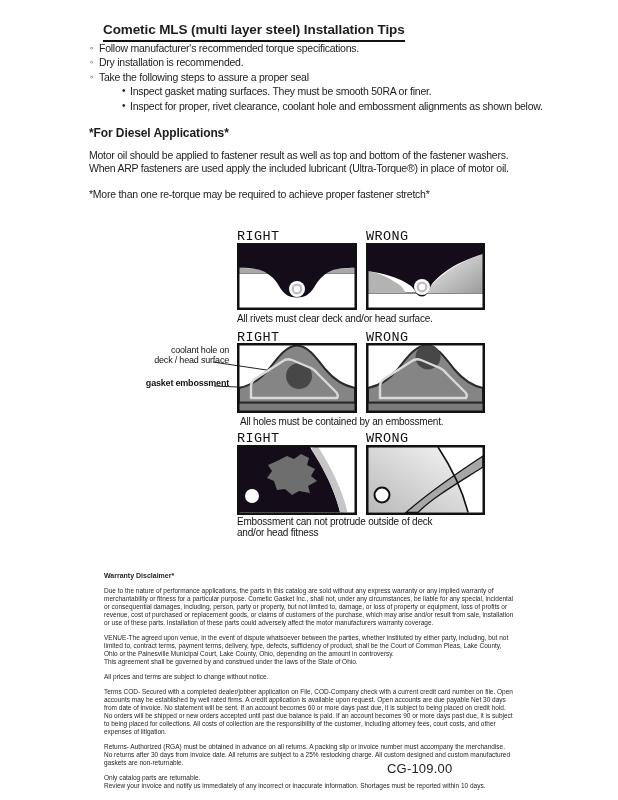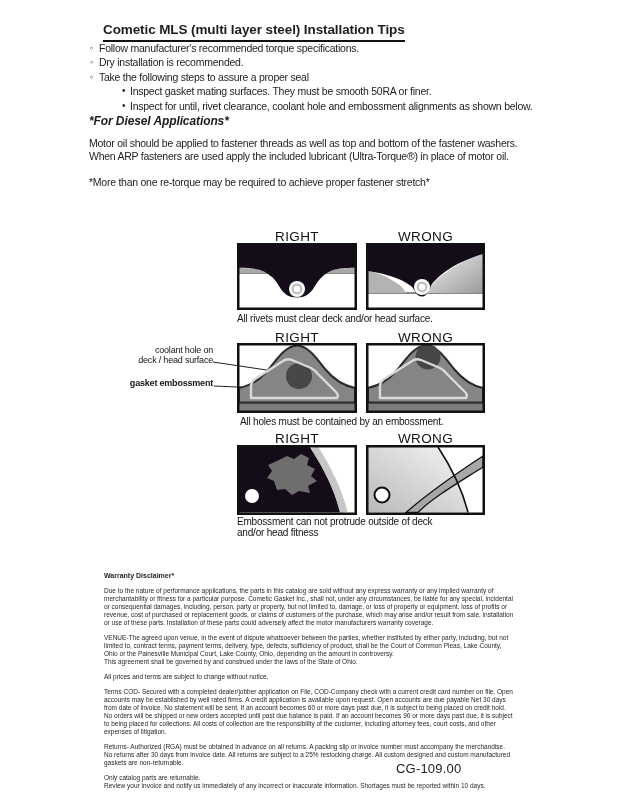--- a/index.html
+++ b/index.html
@@ -10,37 +10,37 @@
          letter-spacing:-0.1px;border-bottom:2px solid #111;padding-bottom:3px;white-space:nowrap;}
 
   .bullets{position:absolute;left:90px;top:41px;width:525px;font-size:10.5px;
            letter-spacing:-0.25px;line-height:14.4px;}
   .b-row{display:flex;}
   .b-row .marker{width:9px;flex:0 0 9px;font-size:9px;line-height:14.4px;}
   .b-row.sub{padding-left:32px;}
   .b-row.sub .marker{width:8px;flex:0 0 8px;font-size:10px;}
 
   .diesel{position:absolute;left:89px;top:114px;width:528px;font-size:10.5px;letter-spacing:-0.25px;}
-  .diesel-h{margin:0 0 9px 0;font-size:12px;font-weight:bold;letter-spacing:-0.1px;font-style:italic;}
+  .diesel-h{margin:12px 0 9px 0;font-size:12px;font-weight:bold;letter-spacing:-0.1px;}
   .para{margin:0 0 13px 0;line-height:13.2px;white-space:pre-line;}
 
-  .fig-label{position:absolute;font-size:13.5px;letter-spacing:0.4px;text-align:center;color:#111;}
+  .fig-label{position:absolute;font-size:13.5px;letter-spacing:0.4px;color:#111;font-family:Liberation Mono, monospace;}
   .panel{position:absolute;}
   .caption{position:absolute;font-size:10px;letter-spacing:-0.2px;line-height:11px;white-space:pre-line;color:#141414;}
 
-  .small-label{position:absolute;left:100px;width:113px;text-align:right;font-size:9px;
+  .small-label{position:absolute;left:116px;width:113px;text-align:right;font-size:9px;
                line-height:9.6px;letter-spacing:-0.2px;white-space:pre-line;color:#141414;}
   .leader-svg{position:absolute;left:205px;top:345px;}
 
   .fineprint{position:absolute;left:104px;top:572px;width:410px;font-size:6.5px;
              line-height:8px;color:#262626;}
   .fp-head{margin:0 0 8px 0;font-size:7px;font-weight:bold;}
   .fp{margin:0 0 7px 0;white-space:pre-line;}
 
-  .pagenum{position:absolute;left:396px;top:761px;font-size:13px;letter-spacing:0.2px;color:#1d1d1d;}
+  .pagenum{position:absolute;left:387px;top:761px;font-size:13px;letter-spacing:0.2px;color:#1d1d1d;}
 </style>
 </head>
 <body>
 
 <div class="page">
 
   <h1 class="title">Cometic MLS (multi layer steel) Installation Tips</h1>
 
   <div class="bullets">
     <div class="b-row">
@@ -54,27 +54,27 @@
     <div class="b-row">
       <span class="marker">◦</span>
       <span>Take the following steps to assure a proper seal</span>
     </div>
     <div class="b-row sub">
       <span class="marker">•</span>
       <span>Inspect gasket mating surfaces.  They must be smooth 50RA or finer.</span>
     </div>
     <div class="b-row sub">
       <span class="marker">•</span>
-      <span>Inspect for until, rivet clearance, coolant hole and embossment alignments as shown below.</span>
+      <span>Inspect for proper, rivet clearance, coolant hole and embossment alignments as shown below.</span>
     </div>
   </div>
 
   <div class="diesel">
     <h2 class="diesel-h">*For Diesel Applications*</h2>
-    <p class="para">Motor oil should be applied to fastener threads as well as top and bottom of the fastener washers.
+    <p class="para">Motor oil should be applied to fastener result as well as top and bottom of the fastener washers.
 When ARP fasteners are used apply the included lubricant (Ultra-Torque®) in place of motor oil.</p>
     <p class="para">*More than one re-torque may be required to achieve proper fastener stretch*</p>
   </div>
 
   <div class="fig-label" style="left:237px;top:229px;width:120px;">RIGHT</div>
   <div class="fig-label" style="left:366px;top:229px;width:119px;">WRONG</div>
 
   <div class="panel" style="left:237px;top:243px;">
     <svg width="120" height="67" viewBox="0 0 120 67">
       <line x1="2" y1="30" x2="118" y2="30" stroke="#111" stroke-width="1.2"></line>

